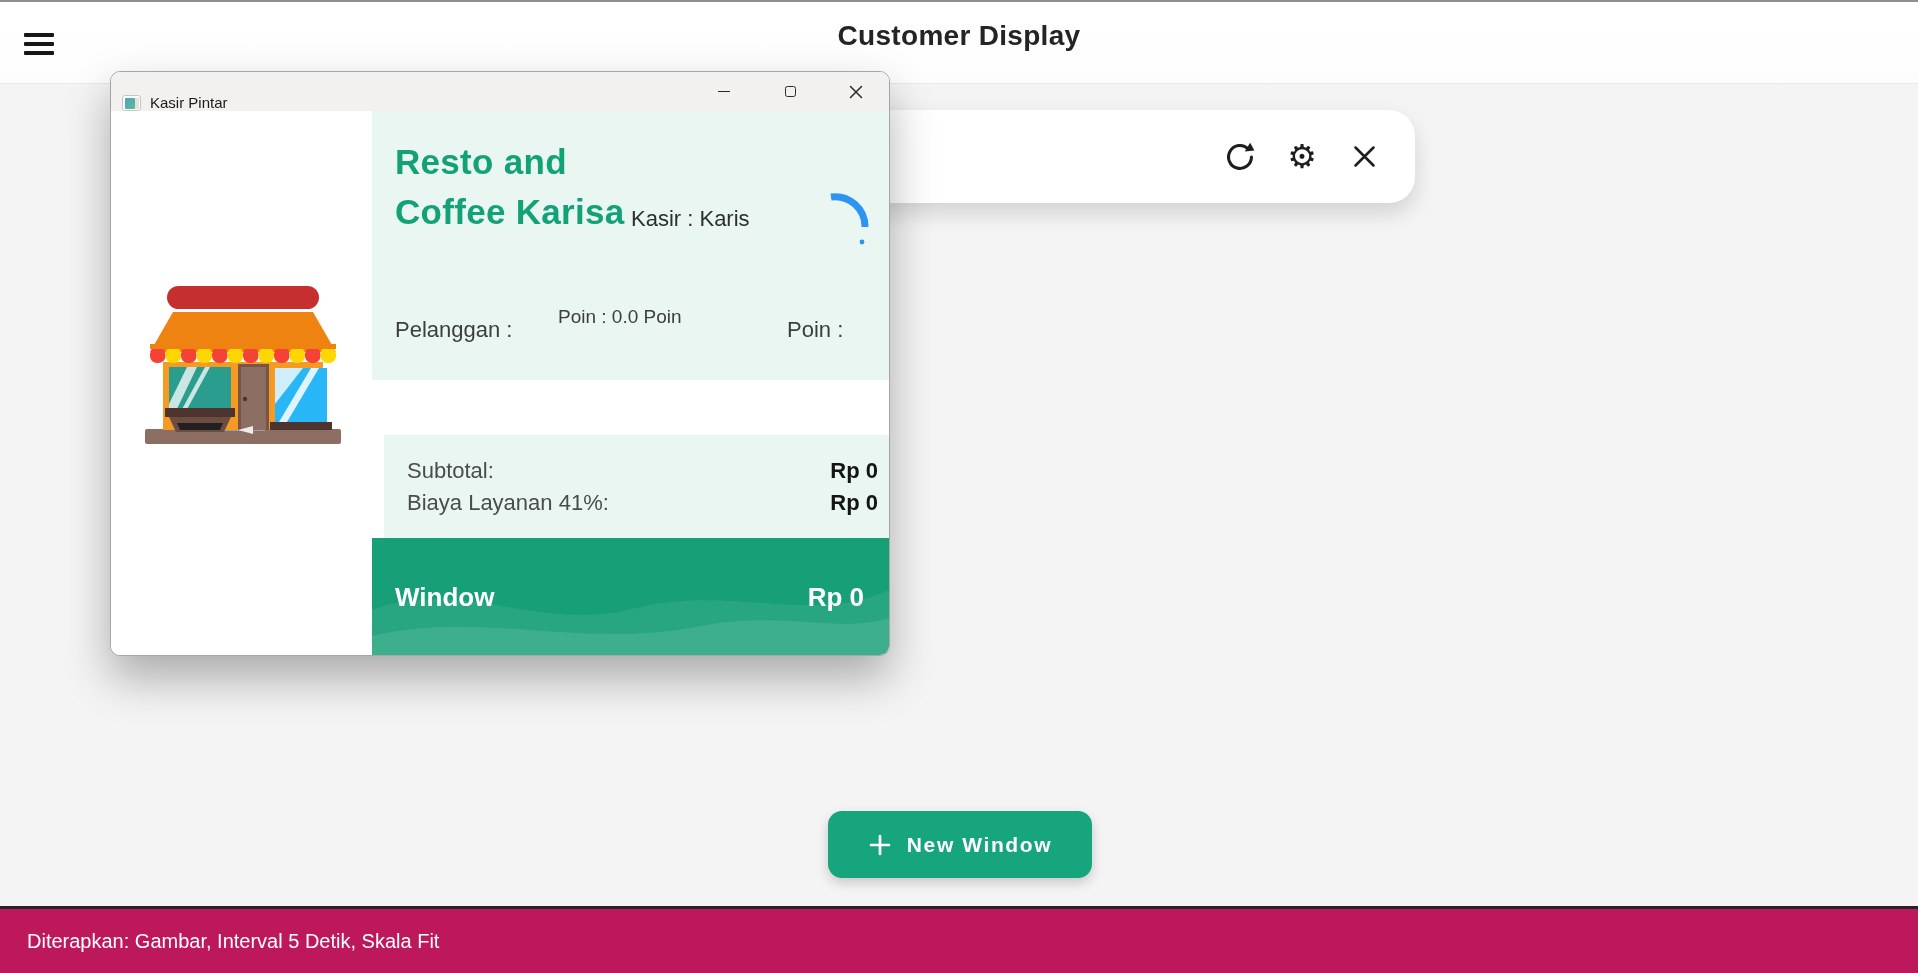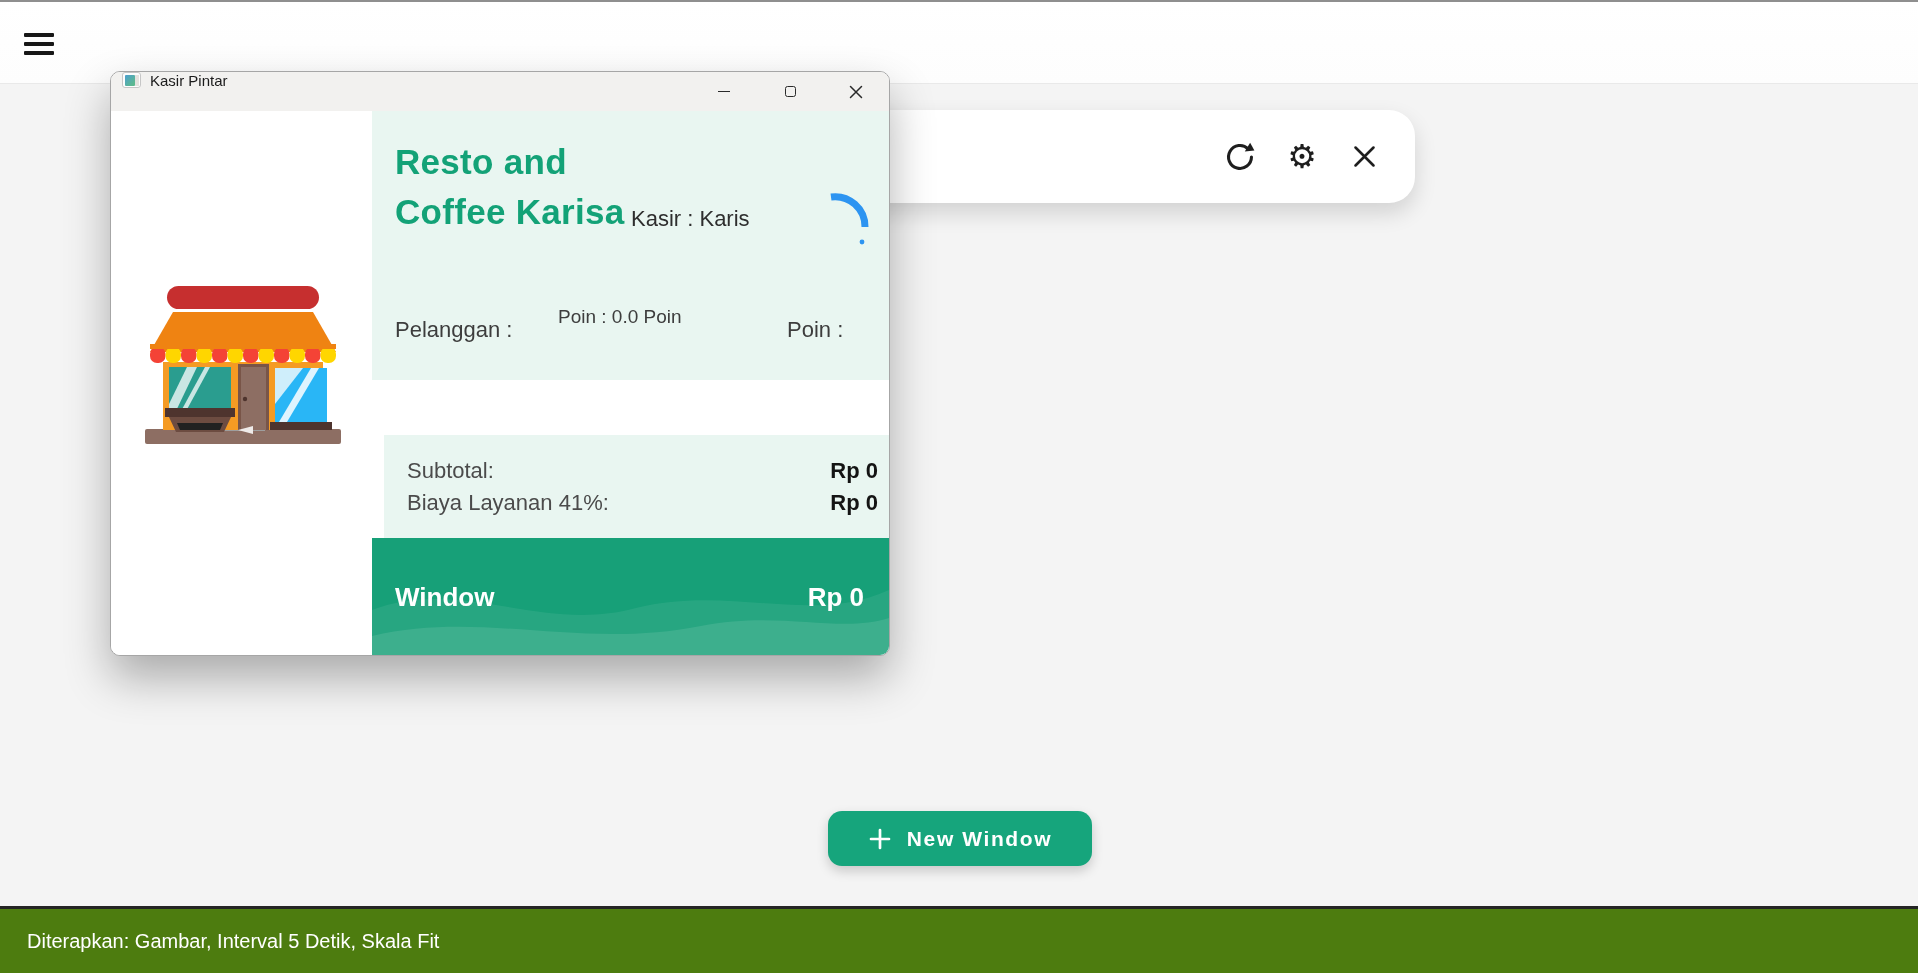--- a/index.html
+++ b/index.html
@@ -39,21 +39,21 @@
   
   .kasir-window {
     position:absolute; left:110px; top:71px; width:780px; height:585px;
     background:#ffffff; border-radius:10px;
     border:1px solid #a6a6a6;
     box-shadow:0 22px 45px rgba(0,0,0,.30);
     overflow:hidden; z-index:3;
   }
   .titlebar {
     position:absolute; top:0; left:0; width:100%; height:39px;
-    background:#f2f1ef; display:flex; align-items:flex-start; padding-left:11px;
+    background:#f2f1ef; display:flex; align-items:flex-end; padding-left:11px;
   }
   .app-icon { position:relative; width:19px; height:16px; background:#fdfdfd; border:1px solid #c6c6c6; border-radius:3px; margin-right:9px; }
   .app-icon .pane-main { position:absolute; left:1.5px; top:1.5px; width:10px; height:11px; border-radius:1px;
     background:linear-gradient(135deg,#4d9fd0 0%,#5cb890 80%); }
   .app-icon .pane-side { position:absolute; right:1.5px; top:1.5px; width:3.5px; height:11px; background:#e4e2de; }
   .titlebar-text { font-size:15px; color:#1b1b1b; }
   .win-controls { position:absolute; right:0; top:0; height:39px; display:flex; }
   .win-btn { width:66px; height:39px; display:flex; align-items:center; justify-content:center; cursor:pointer; }
   .glyph-min { width:12px; height:1.6px; background:#2a2a2a; }
   .glyph-max { width:11px; height:11px; border:1.4px solid #2a2a2a; border-radius:2.5px; }
@@ -85,46 +85,47 @@
   .total-row {
     position:absolute; inset:0; display:flex; align-items:center; justify-content:space-between;
     padding:0 25px 0 23px;
   }
   .total-label, .total-value { font-size:26px; font-weight:bold; color:#ffffff; position:relative; }
 
   .store-art { position:absolute; left:24px; top:165px; width:216px; height:172px; }
 
   
   .new-window-btn {
-    position:absolute; left:828px; top:811px; width:264px; height:55px;
+    position:absolute; left:828px; top:811px; width:264px; height:67px;
     background:#16a57c; border:none; border-radius:14px;
     display:flex; align-items:center; justify-content:center; gap:15px;
     box-shadow:0 5px 12px rgba(0,0,0,.18); cursor:pointer; z-index:2;
   }
   .new-window-label { font-size:21px; font-weight:bold; color:#ffffff; letter-spacing:1.6px; }
 
   
   .status-bar {
     position:absolute; left:0; bottom:0; width:100%; height:67px;
-    background:#4d7c0f; border-top:3px solid #242424;
+    background:#be185d; border-top:3px solid #242424;
     display:flex; align-items:center; padding-left:27px; z-index:4;
   }
   .status-text { font-size:20px; color:#ffffff; }
 </style>
 </head>
 <body>
 
 <div class="top-edge-line"></div>
 
 <header class="app-header">
   <div class="hamburger">
     <span class="bar"></span>
     <span class="bar"></span>
     <span class="bar"></span>
   </div>
+  <div class="page-title">Customer Display</div>
 </header>
 
 <div class="toolbar-card">
   <div class="toolbar-icons">
     <div class="tool-btn">
       <svg width="32" height="32" viewBox="0 0 24 24">
         <path d="M18.1 5.9 A8.6 8.6 0 1 0 20.6 12" fill="none" stroke="#1e1e1e" stroke-width="2.3" stroke-linecap="round"></path>
         <polygon points="15.6,7.9 22.8,7.1 19.6,1.3" fill="#1e1e1e"></polygon>
       </svg>
     </div>

